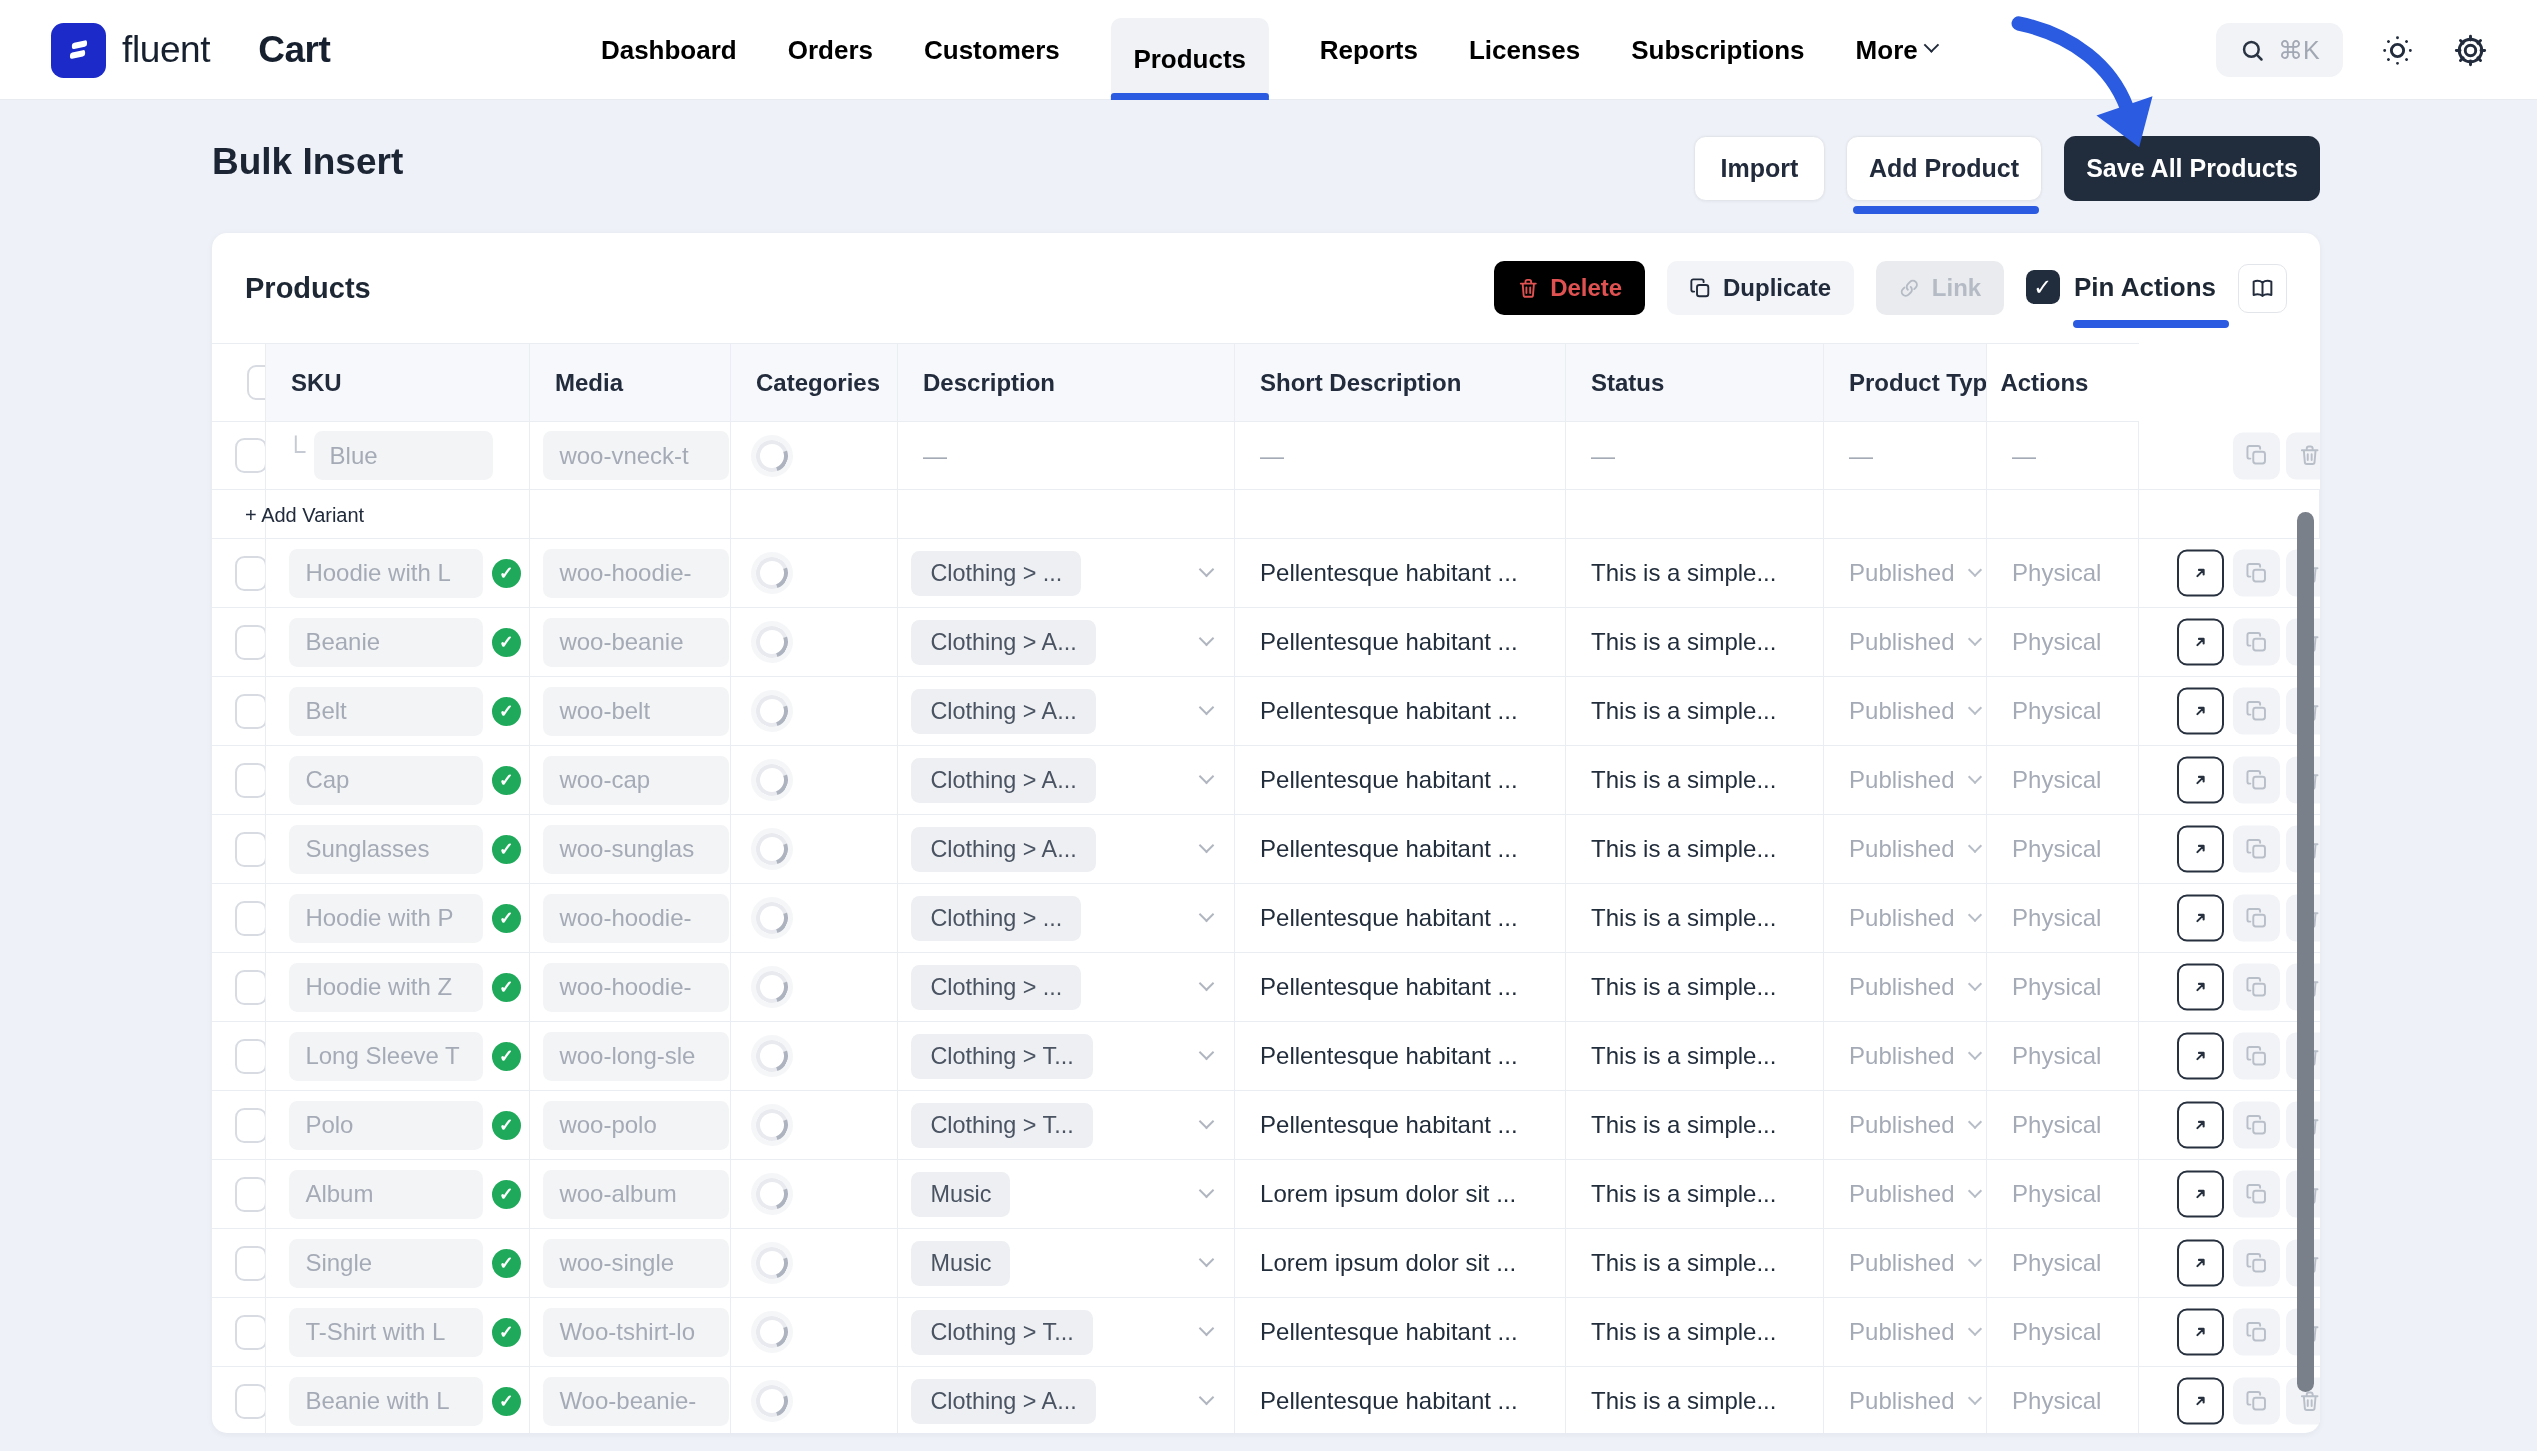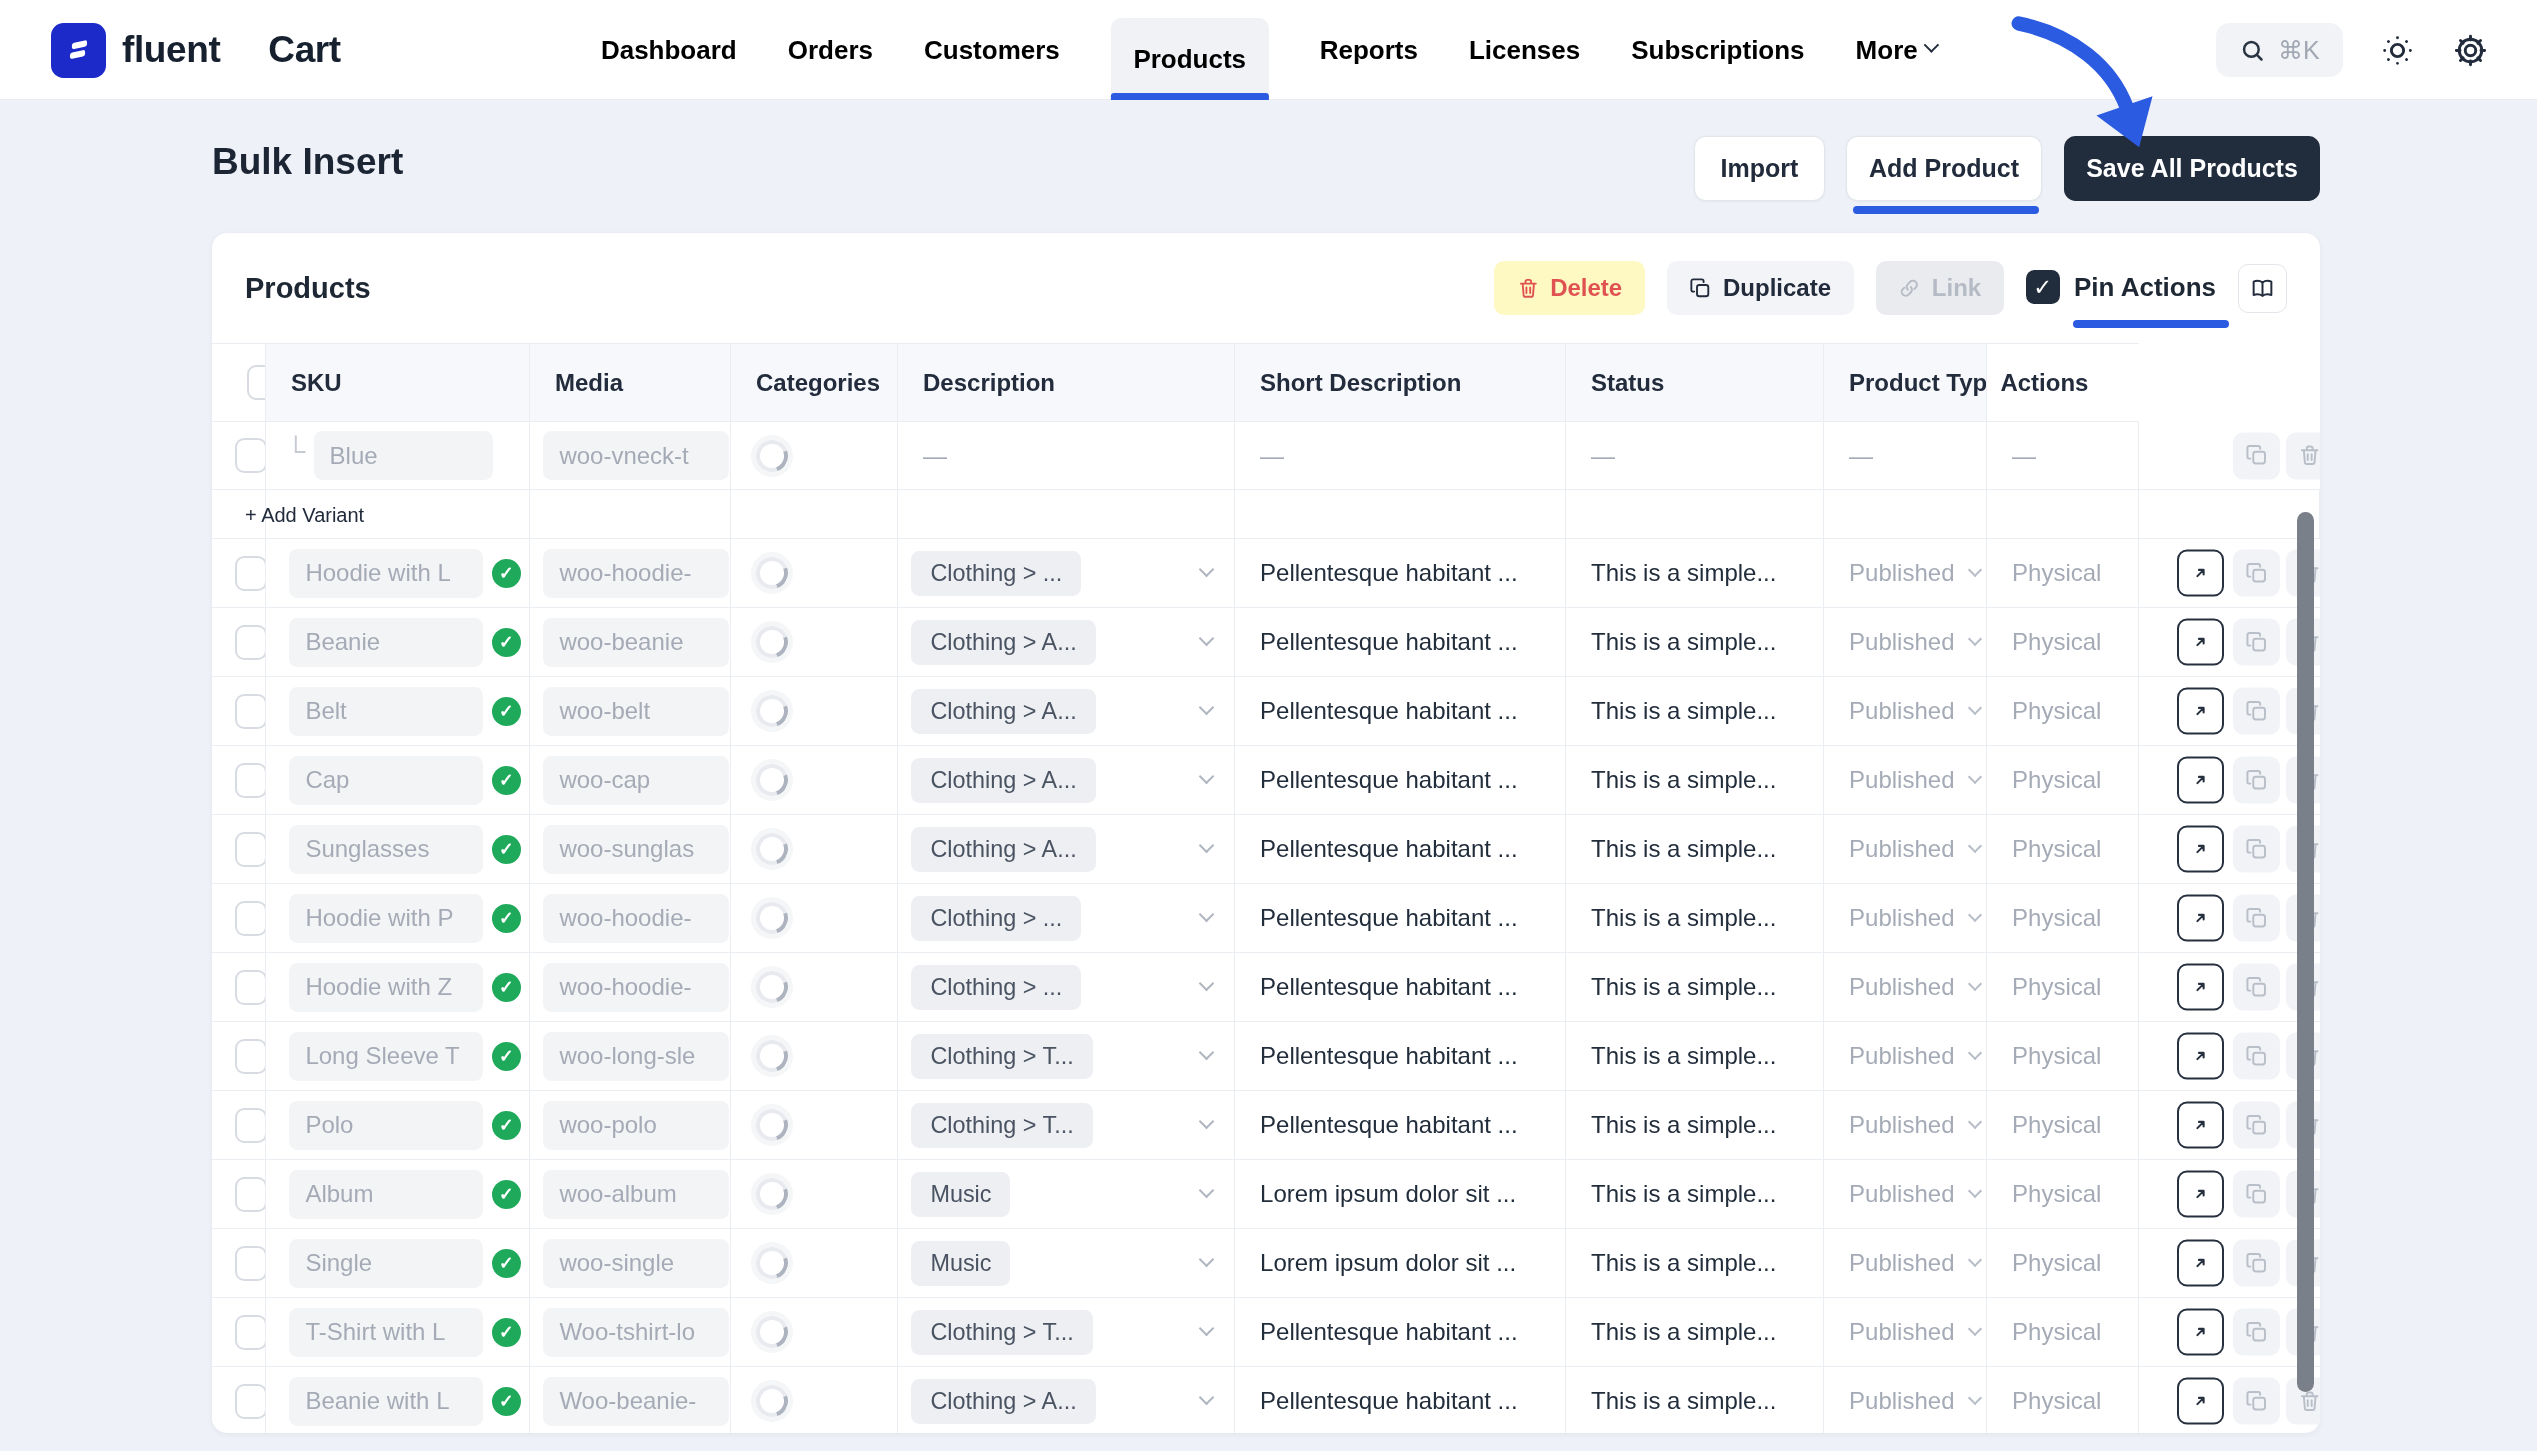--- a/index.html
+++ b/index.html
@@ -5,21 +5,21 @@
   * { margin:0; padding:0; box-sizing:border-box; }
   html,body { width:2538px; height:1451px; overflow:hidden; }
   body { background:#EFF1F8; font-family:"Liberation Sans", sans-serif; color:#212B3B; position:relative; }
 
   
   .topnav { position:absolute; left:0; top:0; width:2538px; height:100px; background:#fff;
             border-bottom:0.8px solid #E8EBF0; z-index:20; }
   .logo { position:absolute; left:51px; top:0; height:100px; display:flex; align-items:center; gap:16px; }
   .logo-mark { width:55px; height:55px; border-radius:12.6px; background:#1B2AC8; display:flex; align-items:center; justify-content:center; }
   .logo-text { font-size:37px; color:#16202E; letter-spacing:-0.4px; }
-  .logo-text .lt { font-weight:700; }
+  .logo-text .lt { font-weight:400; }
   .logo-text .bd { font-weight:700;margin-left:48px; }
   .nav-center { position:absolute; left:50%; top:0; transform:translateX(-50%); height:100px;
                 display:flex; align-items:center; gap:51px; }
   .nav-item { font-size:26px; font-weight:600; color:#000000; white-space:nowrap; cursor:pointer;
               display:flex; align-items:center; gap:8.4px; height:100px; }
   .nav-item.active { background:#F1F2F5; border-radius:10px 10px 0 0; padding:0 22.6px; height:82px;
                      margin-top:18.4px; position:relative; }
   .nav-item.active .active-bar { position:absolute; left:0; bottom:0; width:100%; height:7.5px;
                                  background:#2A5BE0; border-radius:3.3px 3.3px 0 0; }
   .chev-down { width:11px; height:11px; border-right:2.5px solid #212B3B; border-bottom:2.5px solid #212B3B;
@@ -44,21 +44,21 @@
 
   
   .card { position:absolute; left:212px; top:233px; width:2108px; height:1200px; background:#fff;
           border-radius:15px; box-shadow:0 1.7px 6.7px rgba(20,30,60,.05); overflow:hidden; }
   .card-toolbar { position:absolute; left:0; top:0; width:100%; height:110px; display:flex;
                   align-items:center; justify-content:space-between; padding:0 33px; }
   .card-title { font-size:29px; font-weight:700; color:#1E2734; }
   .tb-group { display:flex; align-items:center; gap:22px; }
   .tb-btn { height:54px; border-radius:10px; display:flex; align-items:center; gap:11px; padding:0 22.6px;
             font-size:24px; font-weight:600; cursor:pointer; white-space:nowrap; }
-  .tb-delete { background:#fef9c3; color:#E05252; }
+  .tb-delete { background:#000000; color:#E05252; }
   .tb-duplicate { background:#F3F4F7; color:#212B3B; }
   .tb-link { background:#E9EBEF; color:#B5BBC5; cursor:default; }
   .pin-group { display:flex; align-items:center; gap:14.2px; position:relative; cursor:pointer; padding-bottom:1.7px; }
   .pin-box { width:34px; height:34px; border-radius:8.4px; background:#212D3D; color:#fff; font-size:22.6px;
              display:flex; align-items:center; justify-content:center; }
   .pin-label { font-size:26px; font-weight:600; color:#1E2734; }
   .pin-underline { position:absolute; left:47px; top:50px; width:156px; height:7.5px; background:#2A5BE0; border-radius:4.2px; }
   .book-btn { width:49px; height:49px; border-radius:10px; border:1.3px solid #E2E5EA; background:#fff;
               display:flex; align-items:center; justify-content:center; cursor:pointer; }
 

